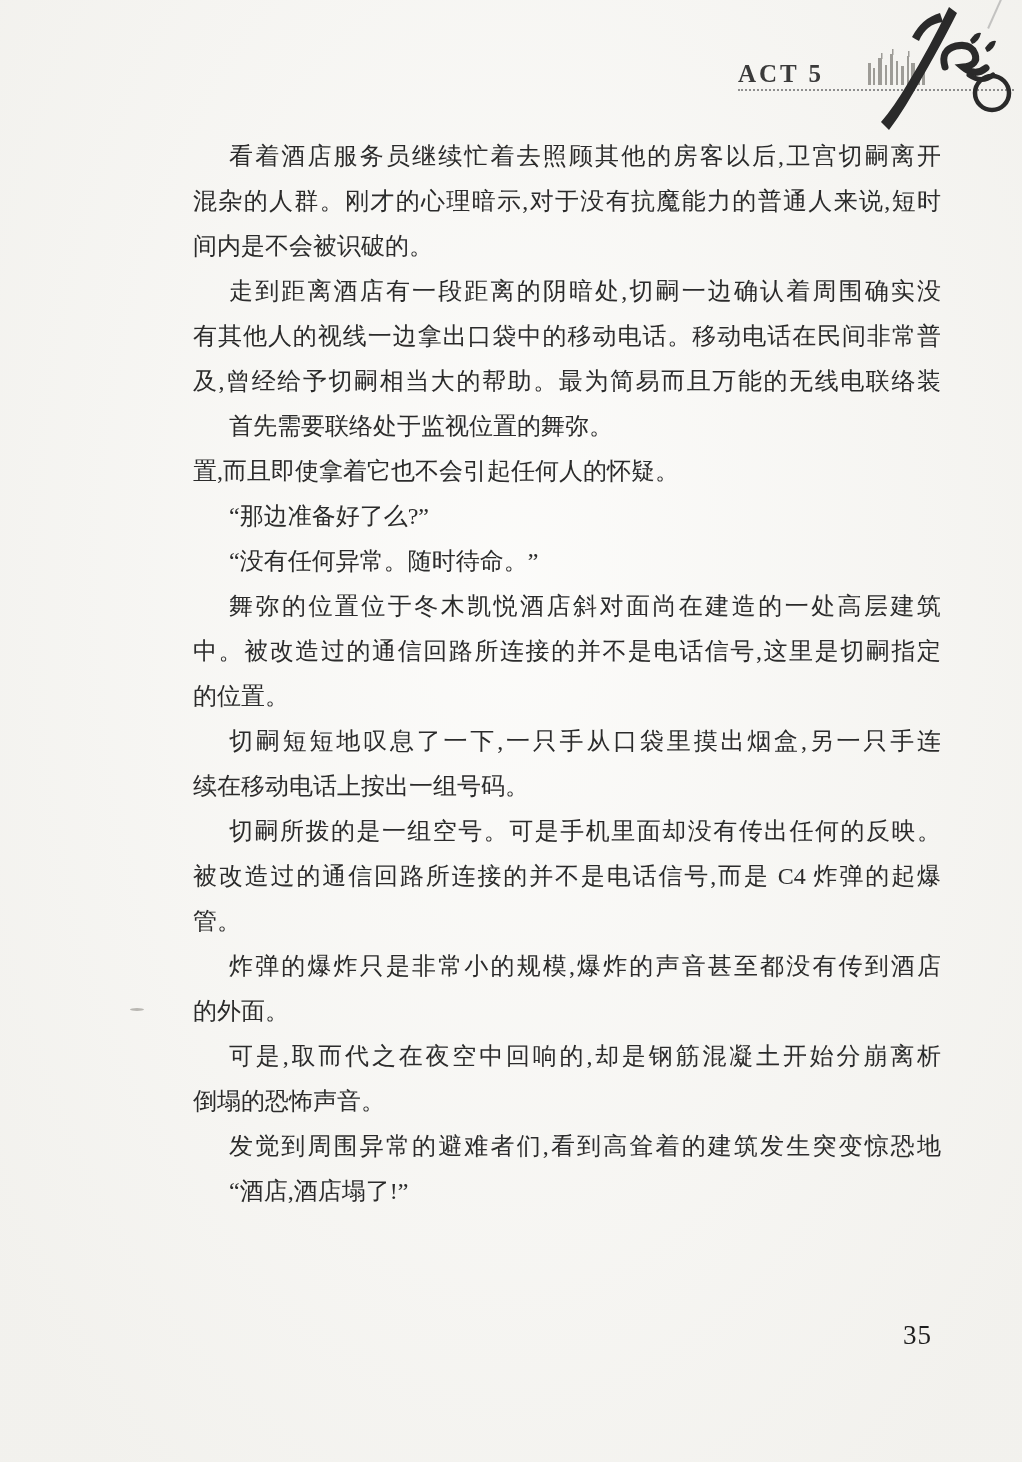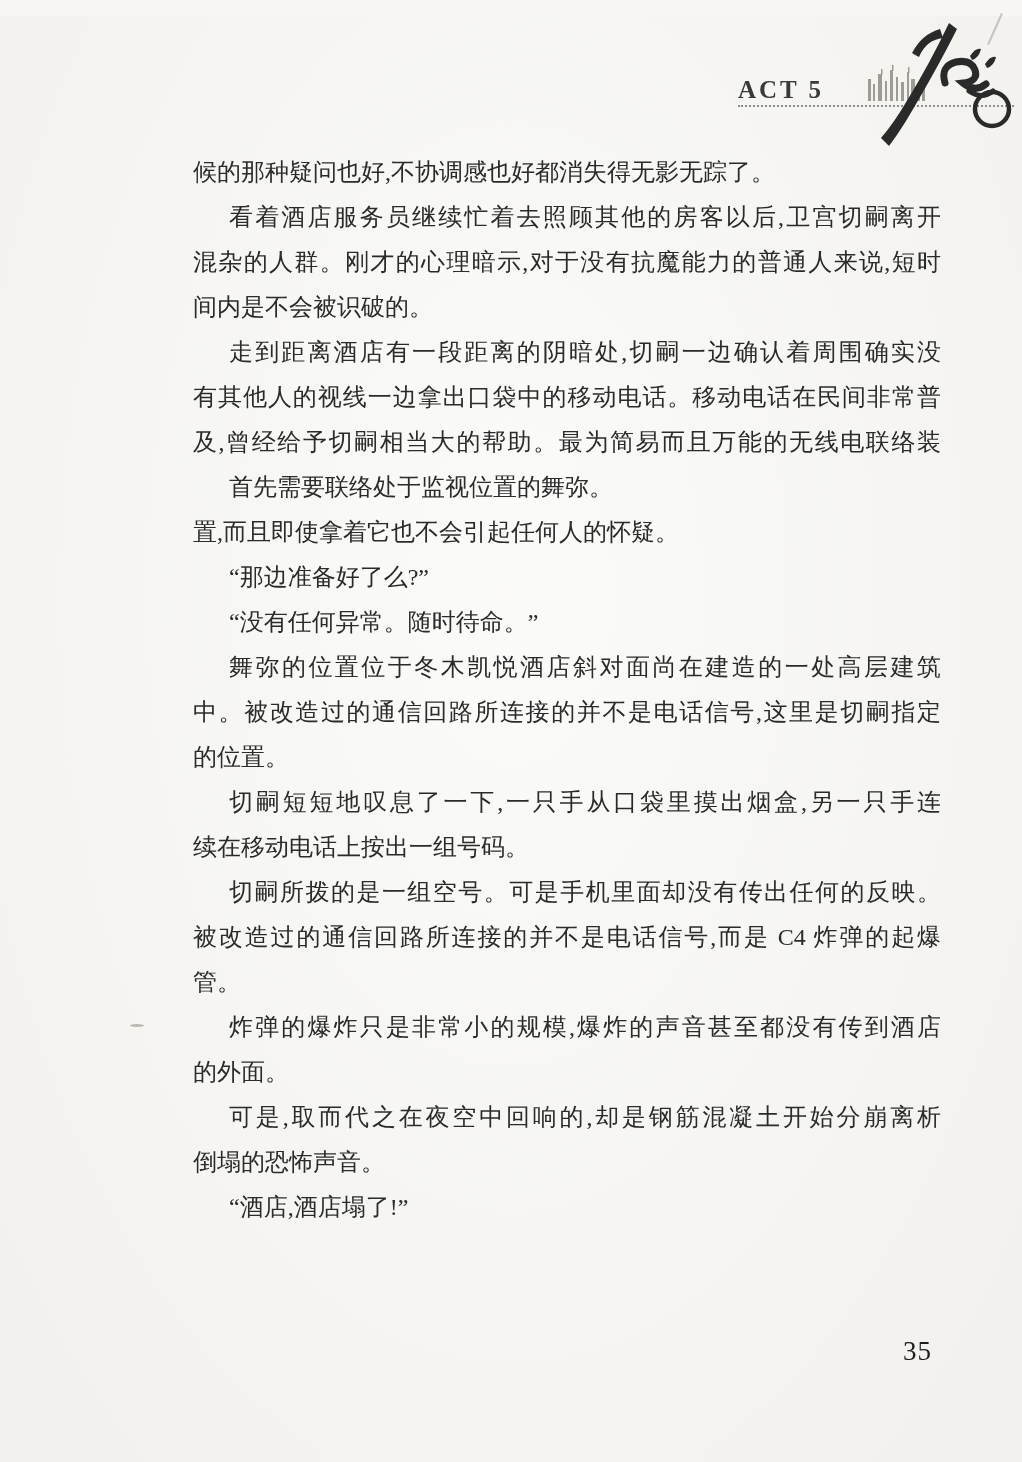--- a/index.html
+++ b/index.html
@@ -9,21 +9,20 @@
     font-family: "Liberation Serif", "DejaVu Serif", serif;
     position: relative;
     overflow: hidden;
     color: #2b2b2b;
   }
   .page {
     position: absolute; inset: 0;
     background:
       radial-gradient(ellipse at 50% 40%, rgba(255,255,255,0.6), rgba(0,0,0,0.02) 90%),
       #f7f6f2;
-    margin-top: 16px;
   }
   
   .act-heading {
     position: absolute;
     left: 738px; top: 60px;
     font-size: 25px;
     font-weight: bold;
     letter-spacing: 3px;
     color: #3a3a3a;
   }
@@ -123,21 +122,20 @@
       </g>
       <g fill="none" stroke="#2a2a2a" stroke-linecap="round">
         <path d="M93,62 Q88,45 104,41 Q119,38 123,49 Q127,60 111,62 Q123,72 134,63" stroke-width="7"></path>
         <path d="M117,70 Q130,79 141,70" stroke-width="5"></path>
         <circle cx="140" cy="88" r="17" stroke-width="4.5"></circle>
       </g>
     </svg>
   </header>
 
   <main class="text-block">
-      <div class="line">候的那种疑问也好,不协调感也好都消失得无影无踪了。</div>
       <div class="line just indent">看着酒店服务员继续忙着去照顾其他的房客以后,卫宫切嗣离开</div>
       <div class="line just">混杂的人群。刚才的心理暗示,对于没有抗魔能力的普通人来说,短时</div>
       <div class="line">间内是不会被识破的。</div>
       <div class="line just indent">走到距离酒店有一段距离的阴暗处,切嗣一边确认着周围确实没</div>
       <div class="line just">有其他人的视线一边拿出口袋中的移动电话。移动电话在民间非常普</div>
       <div class="line just">及,曾经给予切嗣相当大的帮助。最为简易而且万能的无线电联络装</div>
       <div class="line indent">首先需要联络处于监视位置的舞弥。</div>
       <div class="line">置,而且即使拿着它也不会引起任何人的怀疑。</div>
       <div class="line indent">“那边准备好了么?”</div>
       <div class="line indent">“没有任何异常。随时待命。”</div>
@@ -146,20 +144,21 @@
       <div class="line">的位置。</div>
       <div class="line just indent">切嗣短短地叹息了一下,一只手从口袋里摸出烟盒,另一只手连</div>
       <div class="line">续在移动电话上按出一组号码。</div>
       <div class="line just indent">切嗣所拨的是一组空号。可是手机里面却没有传出任何的反映。</div>
       <div class="line just">被改造过的通信回路所连接的并不是电话信号,而是 C4 炸弹的起爆</div>
       <div class="line">管。</div>
       <div class="line just indent">炸弹的爆炸只是非常小的规模,爆炸的声音甚至都没有传到酒店</div>
       <div class="line">的外面。</div>
       <div class="line just indent">可是,取而代之在夜空中回响的,却是钢筋混凝土开始分崩离析</div>
       <div class="line">倒塌的恐怖声音。</div>
+      <div class="line just indent">发觉到周围异常的避难者们,看到高耸着的建筑发生突变惊恐地</div>
       <div class="line indent">“酒店,酒店塌了!”</div>
     </main>
 
   <div class="page-number">35</div>
 
   <div class="scan-smudge"></div>
 
 </div>
 
 </body></html>

